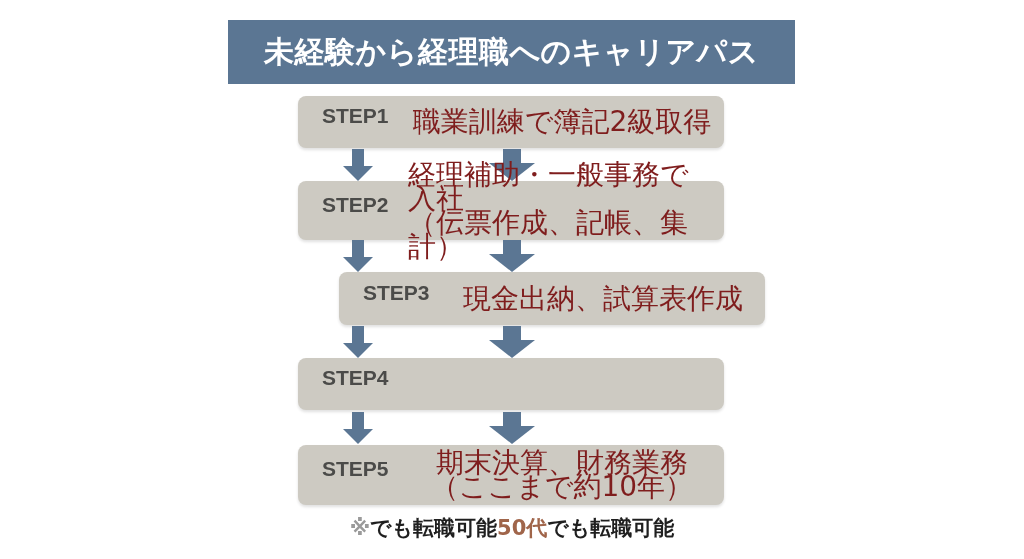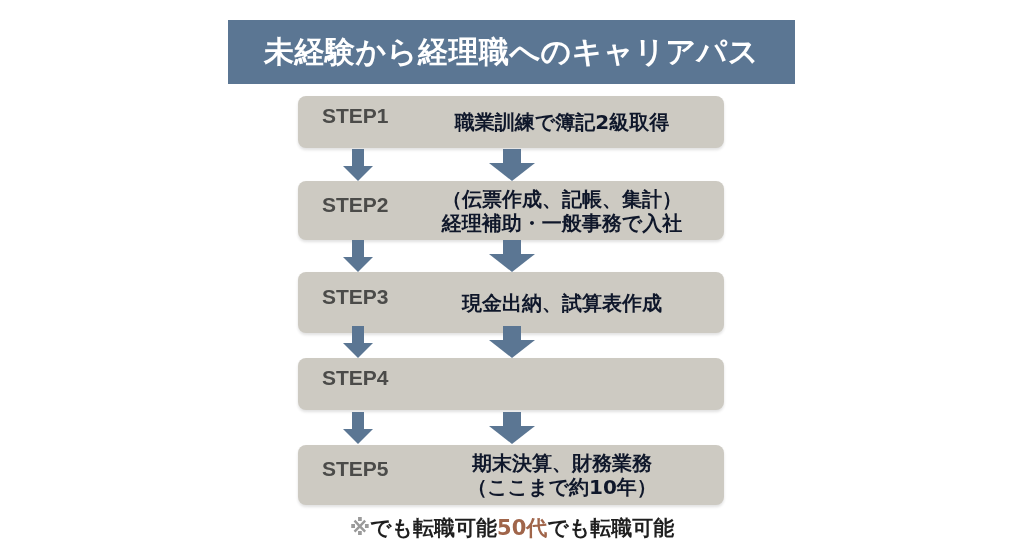--- a/index.html
+++ b/index.html
@@ -20,21 +20,21 @@
   }
   .step-label {
     position:absolute; left:24px; top:0; bottom:12px;
     display:flex; align-items:center;
     font-family: "Liberation Sans", "DejaVu Sans", sans-serif;
     font-weight:bold; font-size:21px; color:#4b4b49;
   }
   .step-text {
     position:absolute; left:110px; right:8px; top:0; bottom:0;
     display:flex; flex-direction:column; align-items:center; justify-content:center;
-    font-weight:bold; font-size:20px; color:#0f172a; line-height:24px;
+    font-weight:normal; font-size:28px; color:#7f1d1d; line-height:24px;
   }
   .arrow { position:absolute; }
   .arrow .shaft { position:absolute; background:#5b7693; }
   .arrow .head {
     position:absolute; width:0; height:0;
     border-left-style:solid; border-right-style:solid; border-top-style:solid;
     border-left-color:transparent; border-right-color:transparent; border-top-color:#5b7693;
   }
   .arrow.small { width:30px; height:32px; }
   .arrow.small .shaft { left:9px; width:12px; top:0; height:18px; }
@@ -66,35 +66,35 @@
     <div class="head"></div>
   </div>
 <div class="arrow big" style="left:489px;top:149px;">
     <div class="shaft"></div>
     <div class="head"></div>
   </div>
 
 <div class="step" style="top:181px;height:59px;">
   <div class="step-label">STEP2</div>
   <div class="step-text">
+    <div>経理補助・一般事務で入社</div>
     <div>（伝票作成、記帳、集計）</div>
-    <div>経理補助・一般事務で入社</div>
   </div>
 </div>
 
 <div class="arrow small" style="left:343px;top:240px;">
     <div class="shaft"></div>
     <div class="head"></div>
   </div>
 <div class="arrow big" style="left:489px;top:240px;">
     <div class="shaft"></div>
     <div class="head"></div>
   </div>
 
-<div class="step" style="top:272px;height:61px;">
+<div class="step" style="top:272px;height:53px;margin-left:41px;">
   <div class="step-label">STEP3</div>
   <div class="step-text">
     <div>現金出納、試算表作成</div>
   </div>
 </div>
 
 <div class="arrow small" style="left:343px;top:326px;">
     <div class="shaft"></div>
     <div class="head"></div>
   </div>

